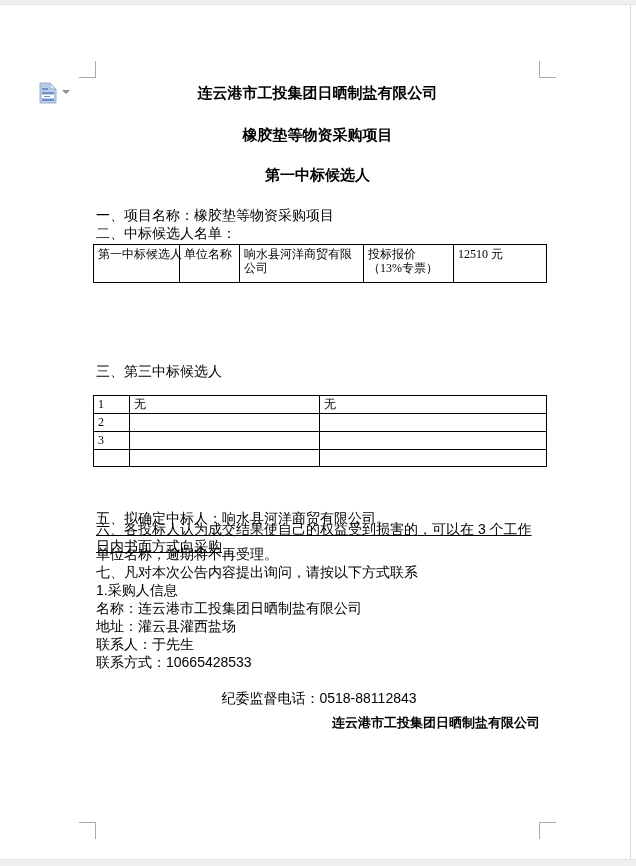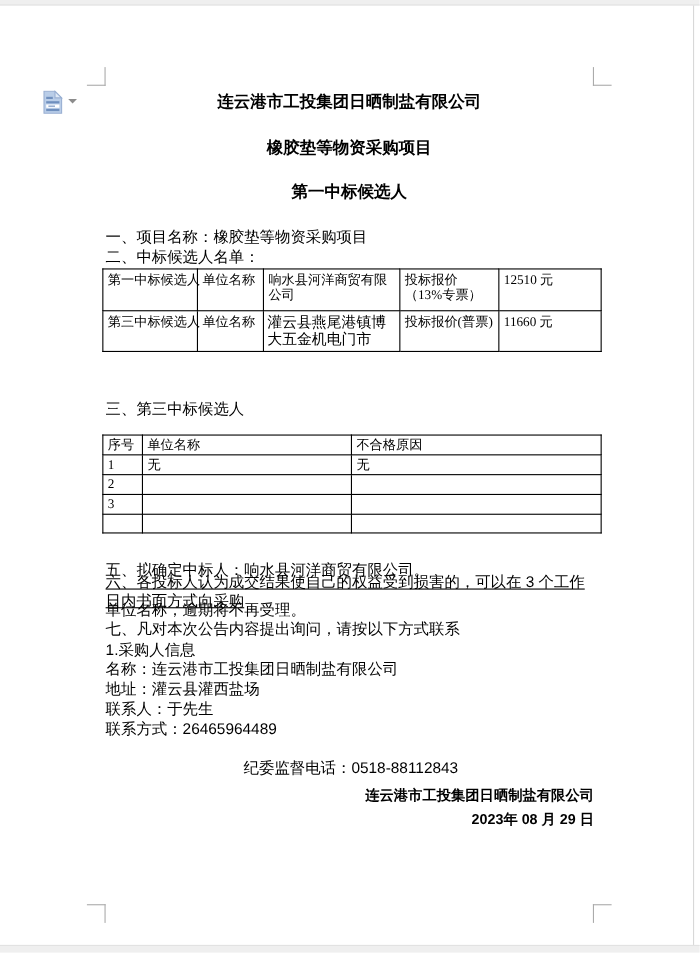--- a/index.html
+++ b/index.html
@@ -27,21 +27,21 @@
                  border-top:4px solid #8c8c8c; }
 
   
   .doc-title { left:96px; width:443px; text-align:center; font-weight:bold; font-size:15px; line-height:17px; }
   #title1 { top:84px; }  #title2 { top:126px; }  #title3 { top:166px; }
 
   
   .para { left:96px; width:446px; font-size:14px; line-height:17px; }
   #p1 { top:207px; } #p2 { top:225px; }
   #p3 { top:363px; }
-  #p5 { top:510px; } #p6a { top:521px;text-decoration:underline; } #p6b { top:546px; } #p7 { top:564px;font-family:Liberation Serif, serif; }
+  #p5 { top:510px; } #p6a { top:521px;text-decoration:underline; } #p6b { top:546px; } #p7 { top:564px; }
   #purchaser { top:582px; }
   #c0 { top:600px; } #c1 { top:618px; } #c2 { top:636px; } #c3 { top:654px; } #c4 { top:690px;text-align:center; }
 
   
   table { border-collapse:collapse; table-layout:fixed; }
   td { border:1px solid #000; font-size:12px; line-height:14px; vertical-align:top; padding:2px 4px;font-family:Liberation Serif, serif; }
   #tbl-candidates { left:93px; top:244px; width:453px; }
   #tbl-candidates .c1 { width:86px; }  #tbl-candidates .c2 { width:60px; }
   #tbl-candidates .c3 { width:124px; } #tbl-candidates .c4 { width:90px; }
   #tbl-candidates .c5 { width:93px;margin-top:36px; }
@@ -92,39 +92,27 @@
 
 <table class="abs" id="tbl-candidates">
   <tbody>
       <tr class="r1">
     <td class="c1 nowrap">第一中标候选人</td>
     <td class="c2 nowrap">单位名称</td>
     <td class="c3">响水县河洋商贸有限公司</td>
     <td class="c4">投标报价（13%专票）</td>
     <td class="c5 nowrap">12510 元</td>
   </tr>
-  <tr class="r3">
-    <td class="c1 nowrap">第三中标候选人</td>
-    <td class="c2 nowrap">单位名称</td>
-    <td class="c3 cell-company-large">灌云县燕尾港镇博大五金机电门市</td>
-    <td class="c4 nowrap">投标报价(普票)</td>
-    <td class="c5 nowrap">11660 元</td>
-  </tr>
 </tbody>
   </table>
 
 <div class="abs para" id="p3">三、第三中标候选人</div>
 
 <table class="abs" id="tbl-invalid">
   <tbody>
-      <tr>
-    <td class="i1">序号</td>
-    <td class="i2">单位名称</td>
-    <td class="i3">不合格原因</td>
-  </tr>
   <tr>
     <td class="i1">1</td>
     <td class="i2">无</td>
     <td class="i3">无</td>
   </tr>
   <tr>
     <td class="i1">2</td>
     <td class="i2"></td>
     <td class="i3"></td>
   </tr>
@@ -143,19 +131,18 @@
 
 <div class="abs para" id="p5">五、拟确定中标人：响水县河洋商贸有限公司。</div>
 <div class="abs para" id="p6a">六、各投标人认为成交结果使自己的权益受到损害的，可以在 3 个工作日内书面方式向采购</div>
 <div class="abs para" id="p6b">单位名称，逾期将不再受理。</div>
 <div class="abs para" id="p7">七、凡对本次公告内容提出询问，请按以下方式联系</div>
 <div class="abs para" id="purchaser">1.采购人信息</div>
 
 <div class="abs para" id="c0">名称：连云港市工投集团日晒制盐有限公司</div>
 <div class="abs para" id="c1">地址：灌云县灌西盐场</div>
 <div class="abs para" id="c2">联系人：于先生</div>
-<div class="abs para" id="c3">联系方式：26465964489</div>
+<div class="abs para" id="c3">联系方式：10665428533</div>
 <div class="abs para" id="c4">纪委监督电话：0518-88112843</div>
 
 <div class="abs" id="sig">
   <div>连云港市工投集团日晒制盐有限公司</div>
-  <div>2023年 08 月 29 日</div>
 </div>
 
 </body></html>

